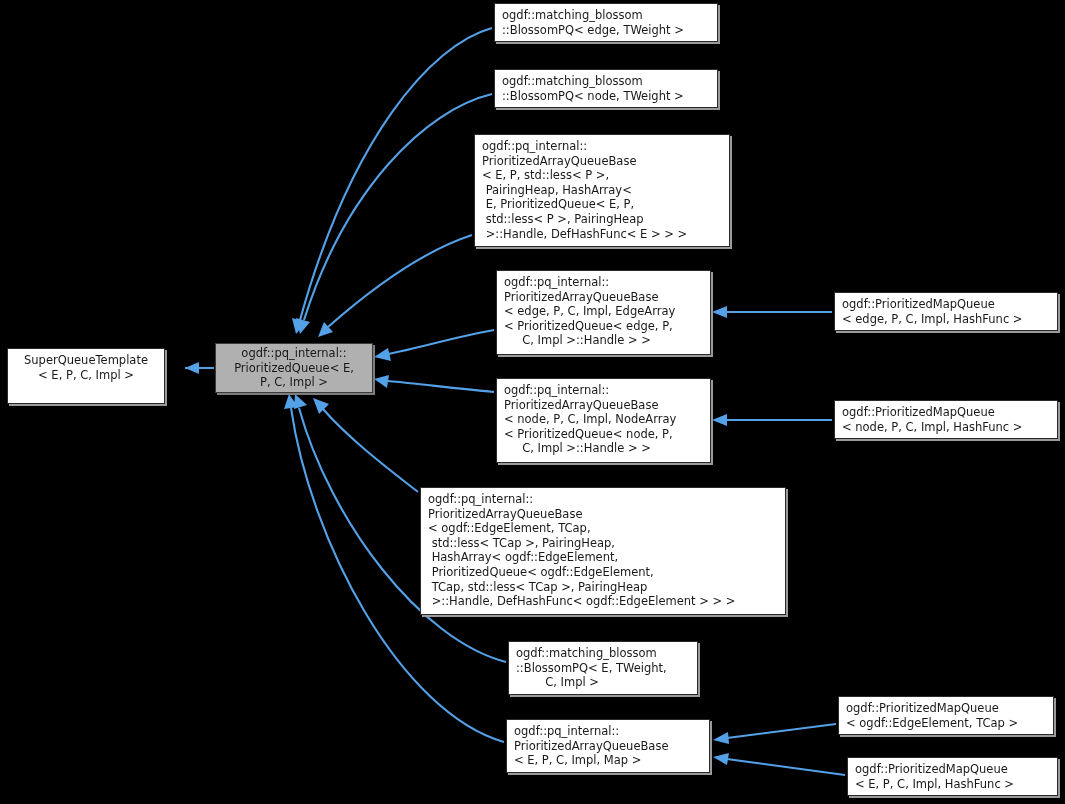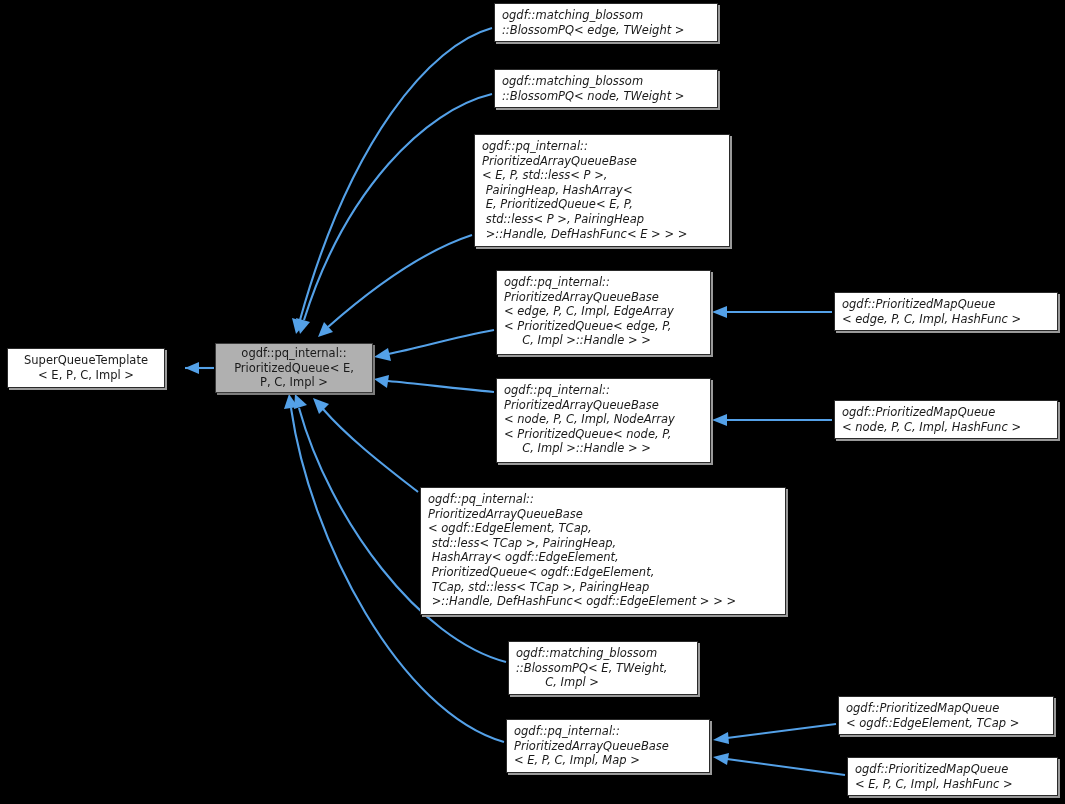--- a/index.html
+++ b/index.html
@@ -27,21 +27,21 @@
     background:#b0b0b0;
     border:1px solid #3a3a3a;
     box-shadow:2px 2px 0 0 #7d7d7d;
     text-align:center;
     display:flex;
     align-items:center;
     justify-content:center;
     padding:2px 4px;
   }
   .node.ctr{text-align:center;}
-  .node.lft{text-align:left;font-style:italic;}
+  .node.lft{text-align:left;}
   svg#edges{
     position:absolute;left:0;top:0;
     width:1065px;height:804px;
     pointer-events:none;
   }
   svg#edges path{fill:none;stroke:#54a1e8;stroke-width:2.1;}
   svg#edges polygon{fill:#54a1e8;}
 </style>
 </head>
 <body>
@@ -152,21 +152,21 @@
  &gt;::Handle, DefHashFunc&lt; ogdf::EdgeElement &gt; &gt; &gt;</div>
 
   <div class="node lft" style="left:508px;top:641px;width:190px;height:54px;">ogdf::matching_blossom
 ::BlossomPQ&lt; E, TWeight,
         C, Impl &gt;</div>
 
   <div class="node lft" style="left:506px;top:719px;width:204px;height:54px;">ogdf::pq_internal::
 PrioritizedArrayQueueBase
 &lt; E, P, C, Impl, Map &gt;</div>
 
-  <div class="node ctr" style="left:7px;top:348px;width:158px;height:40px;">SuperQueueTemplate
+  <div class="node ctr" style="left:7px;top:348px;width:158px;height:56px;">SuperQueueTemplate
 &lt; E, P, C, Impl &gt;</div>
 
   <div class="node center" style="left:215px;top:343px;width:158px;height:50px;">ogdf::pq_internal::
 PrioritizedQueue&lt; E,
 P, C, Impl &gt;</div>
 
   <div class="node lft" style="left:834px;top:292px;width:224px;height:39px;">ogdf::PrioritizedMapQueue
 &lt; edge, P, C, Impl, HashFunc &gt;</div>
 
   <div class="node lft" style="left:834px;top:400px;width:224px;height:39px;">ogdf::PrioritizedMapQueue

